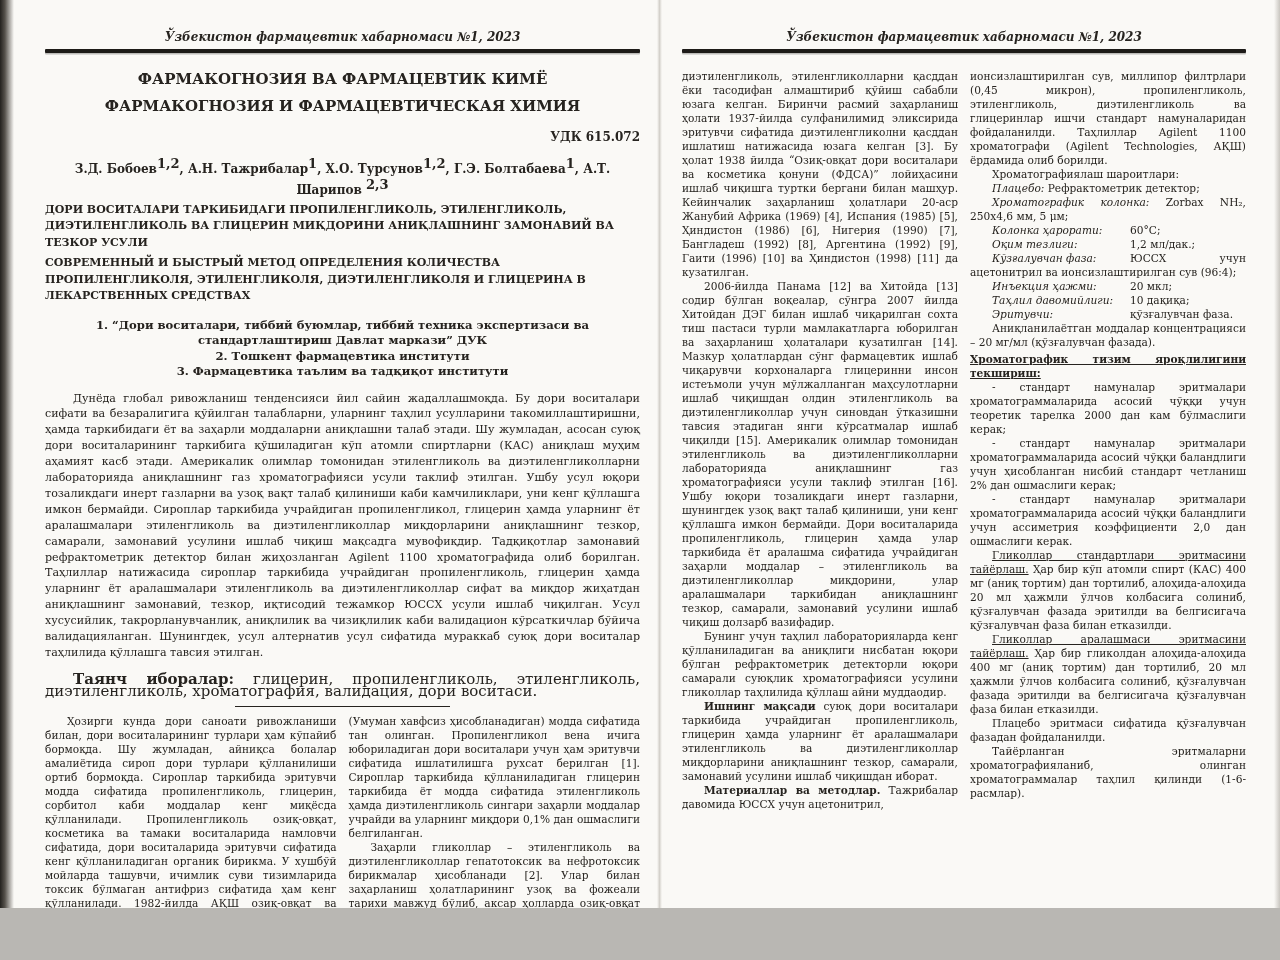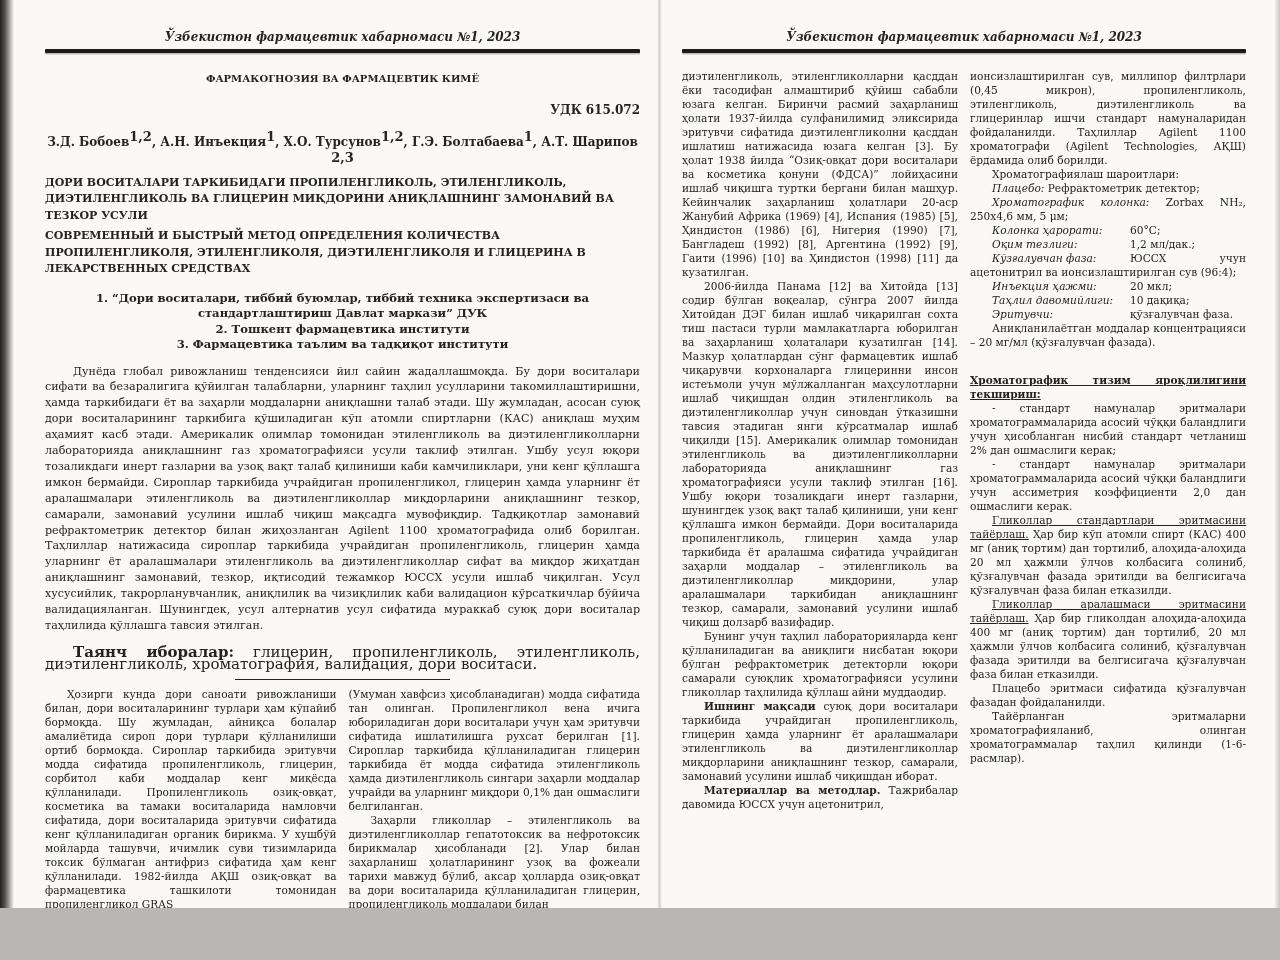--- a/index.html
+++ b/index.html
@@ -16,61 +16,62 @@
     background:linear-gradient(90deg,#23211e 0%,#56524c 35%,rgba(120,115,108,0) 100%);z-index:5;}
   .seam{position:absolute;left:657px;top:0;width:5px;height:960px;
     background:linear-gradient(90deg,rgba(150,146,140,0) 0%,#d4d1cb 50%,rgba(150,146,140,0) 100%);z-index:4;}
   .edge-r{position:absolute;right:0;top:0;width:6px;height:960px;
     background:linear-gradient(270deg,#c9c6c0 0%,rgba(200,197,190,0) 100%);z-index:4;}
 
   .jheader{text-align:center;font-style:italic;font-weight:bold;font-size:12px;line-height:14px;}
   .jrule{height:3.5px;background:#1d1b18;margin-top:5px;border-radius:1px;
     box-shadow:0 1.5px 0 rgba(30,28,24,.28);}
 
-  .sec-title{margin-top:18px;text-align:center;font-weight:bold;font-size:10px;line-height:16px;}
+  .sec-title{margin-top:18px;text-align:center;font-weight:bold;font-size:15px;line-height:16px;}
   .sec-title + .sec-title{margin-top:11px;}
   .udc{margin-top:16px;text-align:right;font-weight:bold;font-size:12px;}
   .authors{margin-top:12px;text-align:center;font-weight:bold;font-size:12px;line-height:15px;}
   .authors sup{font-size:13px;}
   .art-title{margin-top:4px;font-weight:bold;font-size:11px;line-height:16.5px;}
   .affils{margin-top:13px;text-align:center;font-weight:bold;font-size:11.6px;line-height:15.5px;}
   .abstract{margin-top:11px;font-size:11.1px;line-height:15.9px;text-align:justify;text-indent:28px;}
   .keywords{margin-top:12px;font-size:15px;line-height:12px;text-align:justify;text-indent:28px;}
   .sep{width:215px;border:0;border-top:1.6px solid #26231f;margin:9px auto 7px auto;}
 
   .cols{display:flex;gap:12px;}
   .col{flex:1;font-size:10.6px;line-height:14px;text-align:justify;min-width:0;}
   .para{margin:0;text-align:justify;}
   .para.ind{text-indent:22px;}
-  .para.mt{margin-top:24px;}
+  .para.mt{margin-top:3px;}
   .para .lu{text-decoration:underline;}
   .para.b .lu{font-weight:bold;}
   .para.cond i{display:inline-block;min-width:138px;font-style:italic;text-indent:0;}
 
   .pnum{position:absolute;bottom:36px;text-align:center;font-size:12px;}
   #page-left .pnum{left:45px;width:595px;}
   #page-right .pnum{left:22px;width:564px;}
 </style>
 </head>
 <body>
 
 <div id="spread">
   <div class="spine"></div>
 
   <div class="page" id="page-left">
     <div class="jheader">Ўзбекистон фармацевтик хабарномаси №1, 2023</div>
     <div class="jrule"></div>
 
     <div class="sec-title">ФАРМАКОГНОЗИЯ ВА ФАРМАЦЕВТИК КИМЁ</div>
+    <div class="sec-title">ФАРМАКОГНОЗИЯ И ФАРМАЦЕВТИЧЕСКАЯ ХИМИЯ</div>
 
     <div class="udc">УДК 615.072</div>
 
     <div class="authors">
       
-    <span><span>З.Д. Бобоев</span><sup>1,2</sup><span>, </span></span><span><span>А.Н. Инъекция</span><sup>1</sup><span>, </span></span><span><span>Х.О. Турсунов</span><sup>1,2</sup><span>, </span></span><span><span>Г.Э. Болтабаева</span><sup>1</sup><span>, </span></span><span><span>А.Т. Шарипов </span><sup>2,3</sup><span></span></span></div>
+    <span><span>З.Д. Бобоев</span><sup>1,2</sup><span>, </span></span><span><span>А.Н. Тажрибалар</span><sup>1</sup><span>, </span></span><span><span>Х.О. Турсунов</span><sup>1,2</sup><span>, </span></span><span><span>Г.Э. Болтабаева</span><sup>1</sup><span>, </span></span><span><span>А.Т. Шарипов </span><sup>2,3</sup><span></span></span></div>
 
     <div class="art-title">ДОРИ ВОСИТАЛАРИ ТАРКИБИДАГИ ПРОПИЛЕНГЛИКОЛЬ, ЭТИЛЕНГЛИКОЛЬ, ДИЭТИЛЕНГЛИКОЛЬ ВА ГЛИЦЕРИН МИҚДОРИНИ АНИҚЛАШНИНГ ЗАМОНАВИЙ ВА ТЕЗКОР УСУЛИ</div>
     <div class="art-title">СОВРЕМЕННЫЙ И БЫСТРЫЙ МЕТОД ОПРЕДЕЛЕНИЯ КОЛИЧЕСТВА ПРОПИЛЕНГЛИКОЛЯ, ЭТИЛЕНГЛИКОЛЯ, ДИЭТИЛЕНГЛИКОЛЯ И ГЛИЦЕРИНА В ЛЕКАРСТВЕННЫХ СРЕДСТВАХ</div>
 
     <div class="affils">
 
     <div class="aff-line">1. “Дори воситалари, тиббий буюмлар, тиббий техника экспертизаси ва стандартлаштириш Давлат маркази” ДУК</div>
         <div class="aff-line">2. Тошкент фармацевтика институти</div>
         <div class="aff-line">3. Фармацевтика таълим ва тадқиқот институти</div>
       </div>
@@ -116,20 +117,21 @@
           <p class="para ind"><b></b><span class="lu"></span><i>Плацебо:</i><span> Рефрактометрик детектор;</span></p>
           <p class="para ind"><b></b><span class="lu"></span><i>Хроматографик колонка:</i><span> Zorbax NH₂, 250х4,6 мм, 5 μм;</span></p>
           <p class="para ind cond"><b></b><span class="lu"></span><i>Колонка ҳарорати:</i><span>60°С;</span></p>
           <p class="para ind cond"><b></b><span class="lu"></span><i>Оқим тезлиги:</i><span>1,2 мл/дак.;</span></p>
           <p class="para ind cond"><b></b><span class="lu"></span><i>Кўзғалувчан фаза:</i><span>ЮССХ учун ацетонитрил ва ионсизлаштирилган сув (96:4);</span></p>
           <p class="para ind cond"><b></b><span class="lu"></span><i>Инъекция ҳажми:</i><span>20 мкл;</span></p>
           <p class="para ind cond"><b></b><span class="lu"></span><i>Таҳлил давомийлиги:</i><span>10 дақиқа;</span></p>
           <p class="para ind cond"><b></b><span class="lu"></span><i>Эритувчи:</i><span>қўзғалувчан фаза.</span></p>
           <p class="para ind"><b></b><span class="lu"></span><i></i><span>Аниқланилаётган моддалар концентрацияси – 20 мг/мл (қўзғалувчан фазада).</span></p>
           <p class="para mt b"><b></b><span class="lu">Хроматографик тизим яроқлилигини текшириш:</span><i></i><span></span></p>
+          <p class="para ind"><b></b><span class="lu"></span><i></i><span>- стандарт намуналар эритмалари хроматограммаларида асосий чўққи учун теоретик тарелка 2000 дан кам бўлмаслиги керак;</span></p>
           <p class="para ind"><b></b><span class="lu"></span><i></i><span>- стандарт намуналар эритмалари хроматограммаларида асосий чўққи баландлиги учун ҳисобланган нисбий стандарт четланиш 2% дан ошмаслиги керак;</span></p>
           <p class="para ind"><b></b><span class="lu"></span><i></i><span>- стандарт намуналар эритмалари хроматограммаларида асосий чўққи баландлиги учун ассиметрия коэффициенти 2,0 дан ошмаслиги керак.</span></p>
           <p class="para ind"><b></b><span class="lu">Гликоллар стандартлари эритмасини тайёрлаш.</span><i></i><span> Ҳар бир кўп атомли спирт (КАС) 400 мг (аниқ тортим) дан тортилиб, алоҳида-алоҳида 20 мл ҳажмли ўлчов колбасига солиниб, қўзғалувчан фазада эритилди ва белгисигача қўзғалувчан фаза билан етказилди.</span></p>
           <p class="para ind"><b></b><span class="lu">Гликоллар аралашмаси эритмасини тайёрлаш.</span><i></i><span> Ҳар бир гликолдан алоҳида-алоҳида 400 мг (аниқ тортим) дан тортилиб, 20 мл ҳажмли ўлчов колбасига солиниб, қўзғалувчан фазада эритилди ва белгисигача қўзғалувчан фаза билан етказилди.</span></p>
           <p class="para ind"><b></b><span class="lu"></span><i></i><span>Плацебо эритмаси сифатида қўзғалувчан фазадан фойдаланилди.</span></p>
           <p class="para ind"><b></b><span class="lu"></span><i></i><span>Тайёрланган эритмаларни хроматографияланиб, олинган хроматограммалар таҳлил қилинди (1-6-расмлар).</span></p>
         </div>
     </div>
 
     <div class="pnum">24</div>

